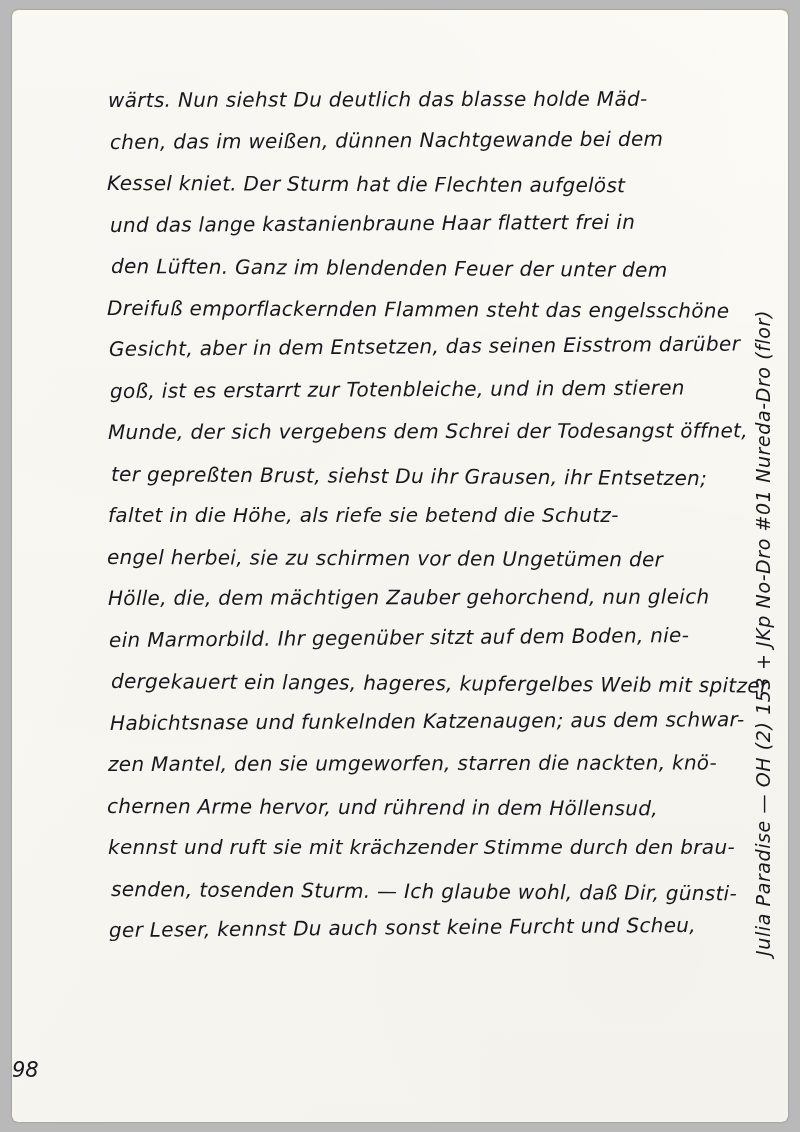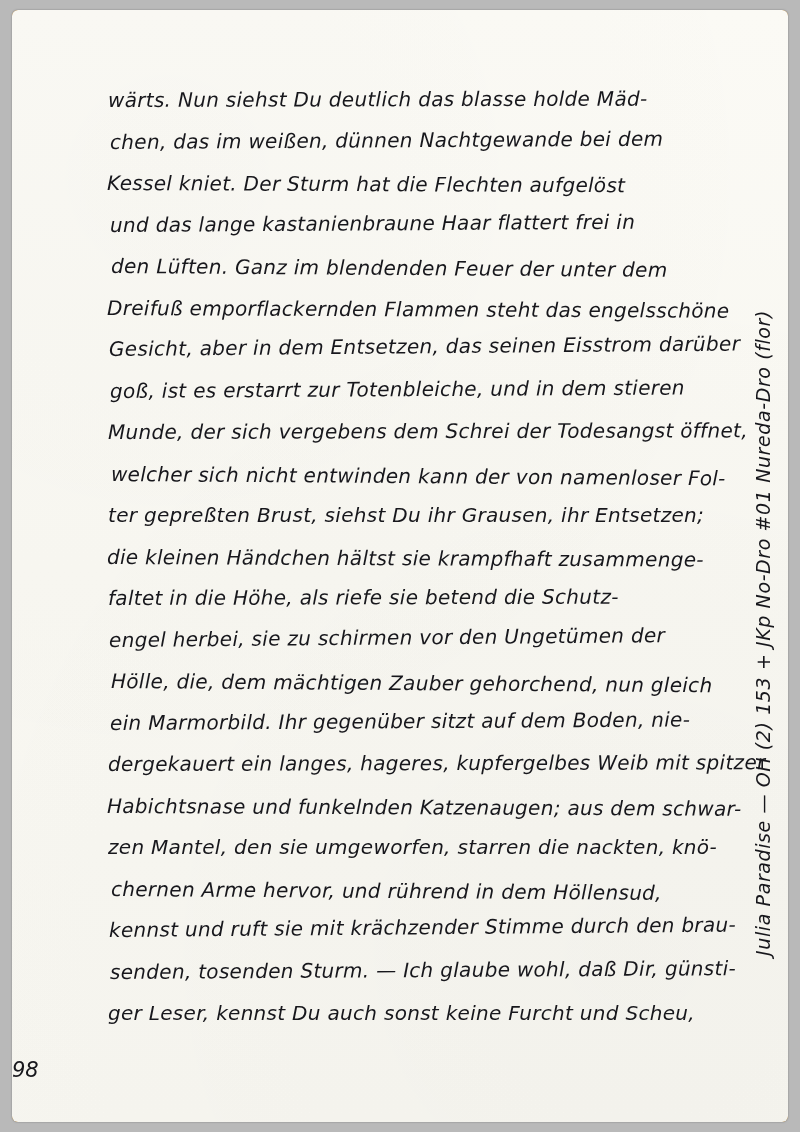--- a/index.html
+++ b/index.html
@@ -90,23 +90,21 @@
   <div class="handwriting">
     <div class="line">wärts. Nun siehst Du deutlich das blasse holde Mäd-</div>
     <div class="line">chen, das im weißen, dünnen Nachtgewande bei dem</div>
     <div class="line">Kessel kniet. Der Sturm hat die Flechten aufgelöst</div>
     <div class="line">und das lange kastanienbraune Haar flattert frei in</div>
     <div class="line">den Lüften. Ganz im blendenden Feuer der unter dem</div>
     <div class="line">Dreifuß emporflackernden Flammen steht das engelsschöne</div>
     <div class="line">Gesicht, aber in dem Entsetzen, das seinen Eisstrom darüber</div>
     <div class="line">goß, ist es erstarrt zur Totenbleiche, und in dem stieren</div>
     <div class="line">Munde, der sich vergebens dem Schrei der Todesangst öffnet,</div>
-    <div class="line">welcher sich nicht entwinden kann der von namenloser Fol-</div>
     <div class="line">ter gepreßten Brust, siehst Du ihr Grausen, ihr Entsetzen;</div>
-    <div class="line">die kleinen Händchen hältst sie krampfhaft zusammenge-</div>
     <div class="line">faltet in die Höhe, als riefe sie betend die Schutz-</div>
     <div class="line">engel herbei, sie zu schirmen vor den Ungetümen der</div>
     <div class="line">Hölle, die, dem mächtigen Zauber gehorchend, nun gleich</div>
     <div class="line">ein Marmorbild. Ihr gegenüber sitzt auf dem Boden, nie-</div>
     <div class="line">dergekauert ein langes, hageres, kupfergelbes Weib mit spitzer</div>
     <div class="line">Habichtsnase und funkelnden Katzenaugen; aus dem schwar-</div>
     <div class="line">zen Mantel, den sie umgeworfen, starren die nackten, knö-</div>
     <div class="line">chernen Arme hervor, und rührend in dem Höllensud,</div>
     <div class="line">kennst und ruft sie mit krächzender Stimme durch den brau-</div>
     <div class="line">senden, tosenden Sturm. — Ich glaube wohl, daß Dir, günsti-</div>

